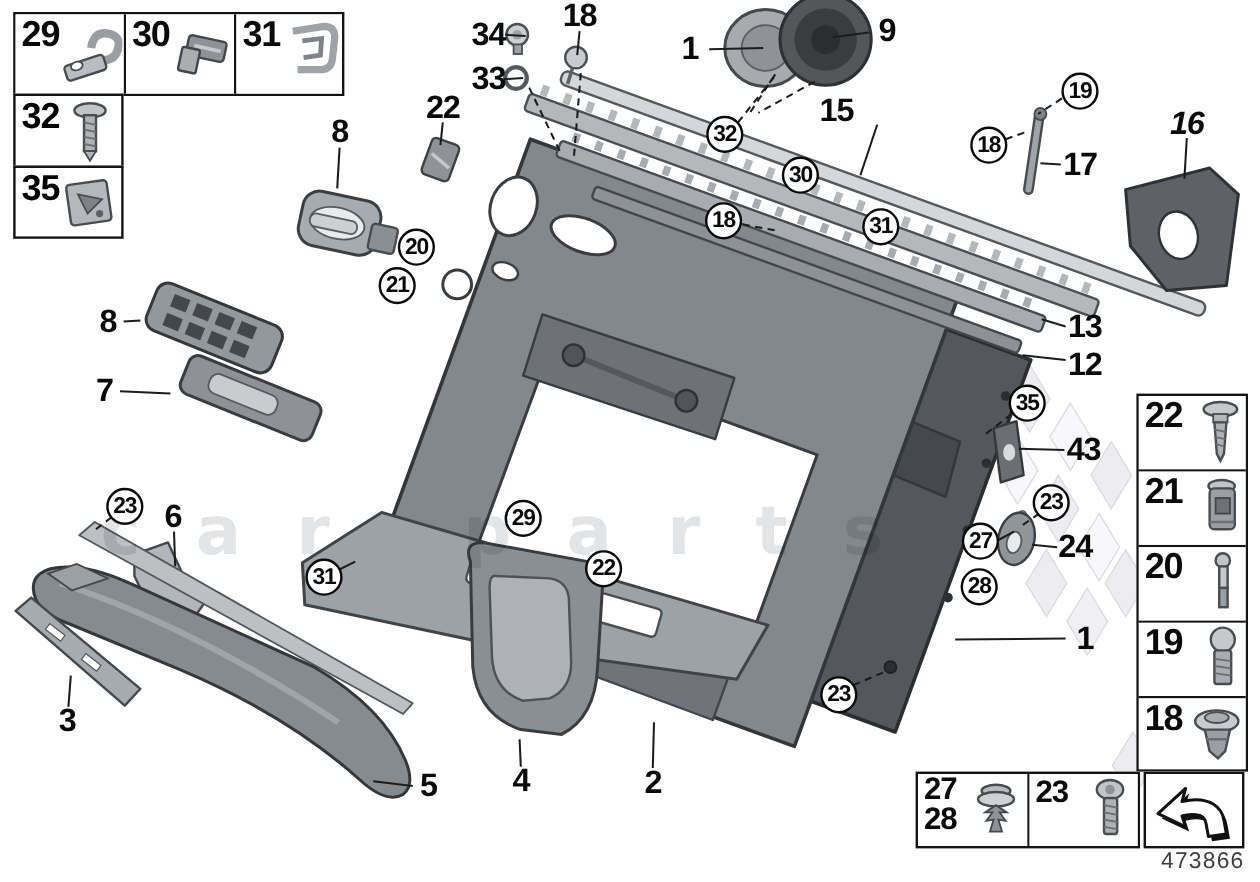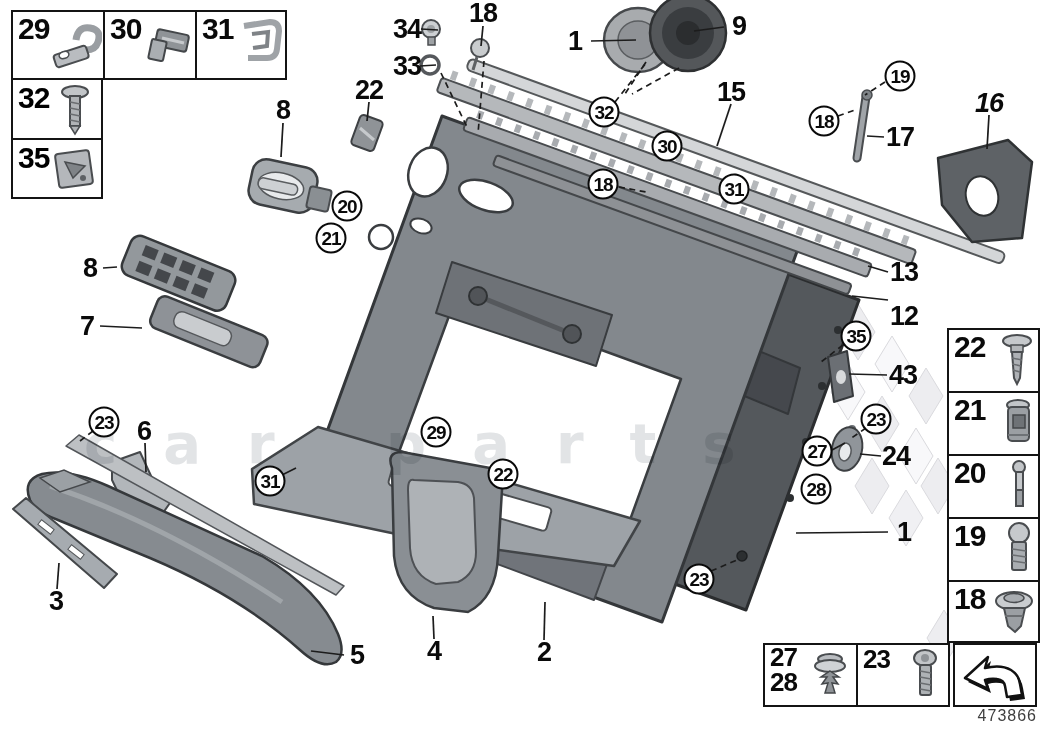--- a/index.html
+++ b/index.html
@@ -21,21 +21,21 @@
   .hdiv{position:absolute;left:0;right:0;height:2px;background:#141414;}
   #callout-layer{position:absolute;left:0;top:0;width:100%;height:100%;z-index:12;pointer-events:none;}
   .callout{position:absolute;transform:translate(-50%,-50%);font-weight:bold;font-size:27px;
            color:#0a0a0a;letter-spacing:-1px;line-height:1;white-space:nowrap;}
   .callout.circled{width:27px;height:27px;border:2.5px solid #0a0a0a;border-radius:50%;
                    background:#fff;font-size:19px;letter-spacing:-1px;display:flex;
                    align-items:center;justify-content:center;}
   .bottom-nums{position:absolute;left:5px;top:0;font-size:26px;font-weight:bold;line-height:0.98;
                color:#0a0a0a;letter-spacing:-1px;}
   #part-number{position:absolute;left:887px;top:707px;width:150px;text-align:right;z-index:10;
-               font-size:16px;color:#3f3f3f;letter-spacing:1px;}
+               font-size:19px;color:#3f3f3f;letter-spacing:1px;}
 </style>
 </head>
 <body>
 
 <div id="stage">
 
   <svg id="diagram" width="1050" height="735" viewBox="0 0 1050 735">
 
     <g stroke="#dadade" stroke-width="1">
       <path fill="#ededf0" d="M858,304 L875,332 L858,360 L841,332 Z"></path>
@@ -391,35 +391,35 @@
   </div>
 
   <div id="part-number">473866</div>
 
   <div id="callout-layer">
       <div class="callout" style="left: 407px; top: 29px;">34</div>
       <div class="callout" style="left: 407px; top: 66px;">33</div>
       <div class="callout" style="left: 483px; top: 13px;">18</div>
       <div class="callout" style="left: 575px; top: 41px;">1</div>
       <div class="callout" style="left: 739px; top: 26px;">9</div>
-      <div class="callout" style="left: 731px; top: 92px;">15</div>
+      <div class="callout" style="left: 697px; top: 92px;">15</div>
       <div class="callout" style="left: 989px; top: 103px; font-style: italic;">16</div>
       <div class="callout" style="left: 900px; top: 137px;">17</div>
       <div class="callout" style="left: 369px; top: 90px;">22</div>
       <div class="callout" style="left: 283px; top: 110px;">8</div>
       <div class="callout" style="left: 90px; top: 268px;">8</div>
       <div class="callout" style="left: 87px; top: 326px;">7</div>
       <div class="callout" style="left: 144px; top: 431px;">6</div>
       <div class="callout" style="left: 56px; top: 601px;">3</div>
       <div class="callout" style="left: 357px; top: 655px;">5</div>
       <div class="callout" style="left: 434px; top: 651px;">4</div>
       <div class="callout" style="left: 544px; top: 652px;">2</div>
       <div class="callout" style="left: 904px; top: 532px;">1</div>
       <div class="callout" style="left: 904px; top: 272px;">13</div>
-      <div class="callout" style="left: 904px; top: 316px;">12</div>
+      <div class="callout" style="left: 904px; top: 304px;">12</div>
       <div class="callout" style="left: 903px; top: 375px;">43</div>
       <div class="callout" style="left: 896px; top: 456px;">24</div>
       <div class="callout circled" style="left: 347px; top: 206px;">20</div>
       <div class="callout circled" style="left: 331px; top: 238px;">21</div>
       <div class="callout circled" style="left: 604px; top: 112px;">32</div>
       <div class="callout circled" style="left: 667px; top: 146px;">30</div>
       <div class="callout circled" style="left: 603px; top: 184px;">18</div>
       <div class="callout circled" style="left: 734px; top: 189px;">31</div>
       <div class="callout circled" style="left: 900px; top: 76px;">19</div>
       <div class="callout circled" style="left: 824px; top: 121px;">18</div>

